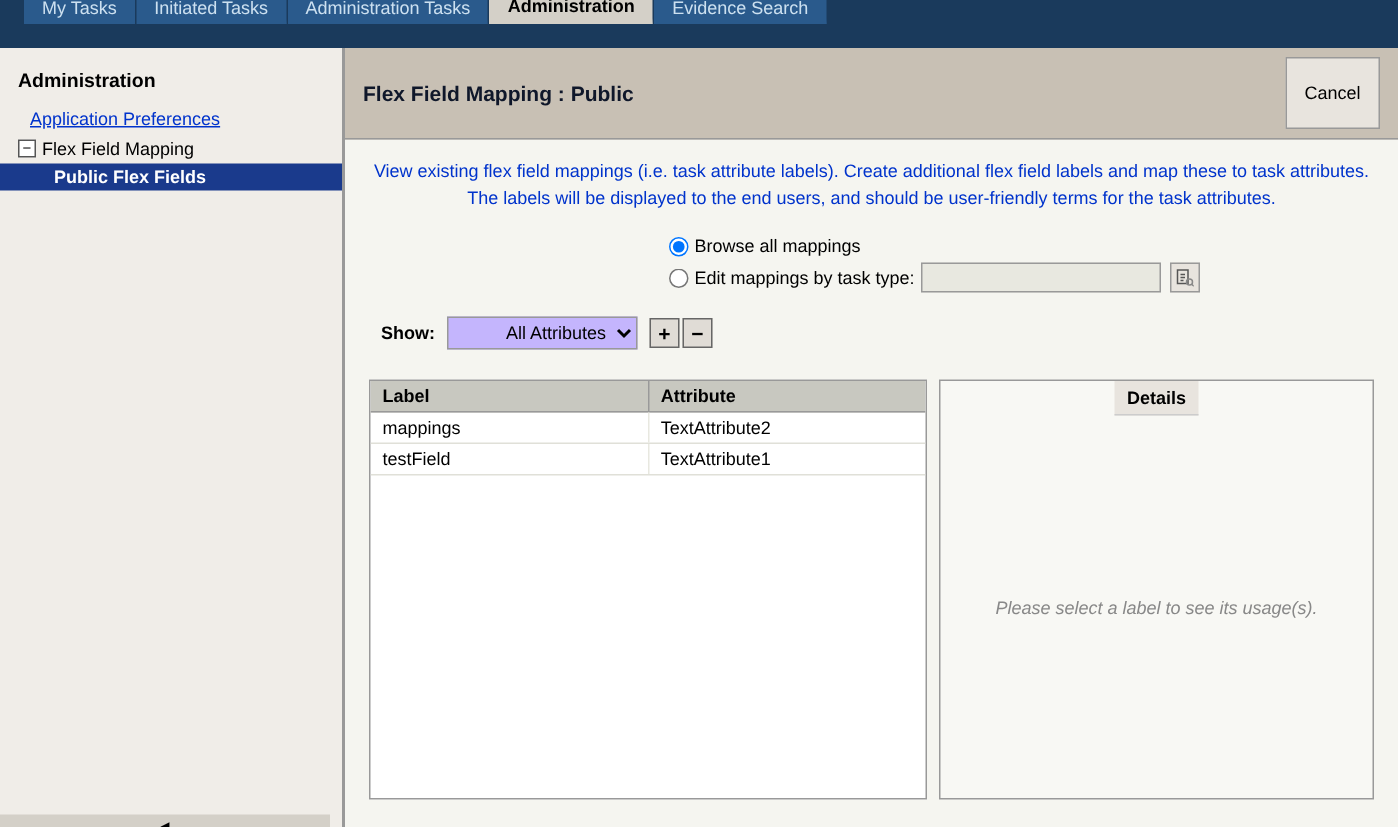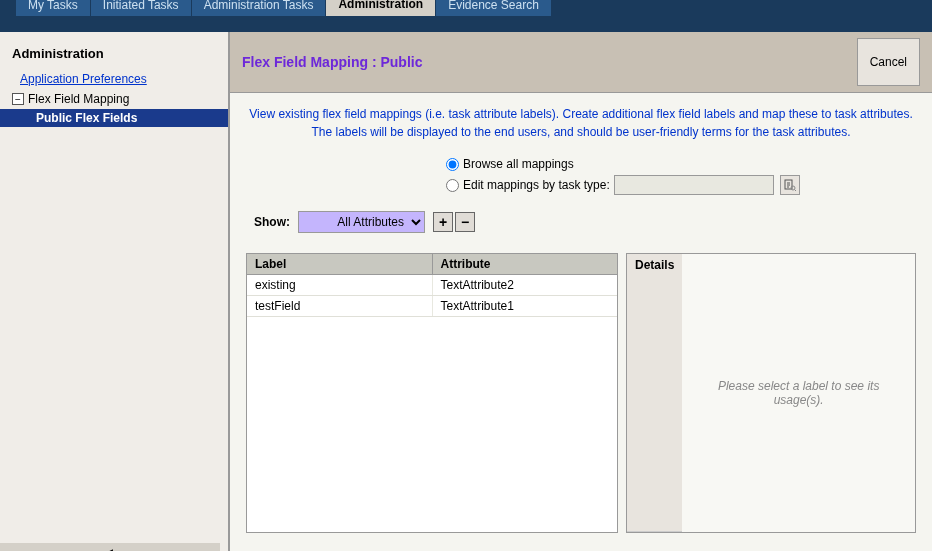--- a/index.html
+++ b/index.html
@@ -119,21 +119,21 @@
       padding: 6px 12px;
       display: flex;
       align-items: center;
       justify-content: space-between;
       border-bottom: 1px solid #999;
       min-height: 32px;
     }
     .content-title {
       font-size: 14px;
       font-weight: bold;
-      color: #6d28d9;
+      color: #0f172a;
     }
     .cancel-btn {
       padding: 16px 12px;
       background: #e8e4de;
       border: 1px solid #999;
       cursor: pointer;
       font-size: 12px;
     }
 
     .content-body {
@@ -261,23 +261,24 @@
       border-right: 1px solid #e8e8e0;
     }
     .table-cell:last-child { border-right: none; }
 
     
     .details-panel {
       width: 290px;
       border: 1px solid #999;
       background: #f8f8f4;
       display: flex;
-      flex-direction: row;
+      flex-direction: column;
       min-height: 280px;
       max-height: 280px;
+      align-items: center;
     }
     .details-header {
       padding: 4px 8px;
       font-weight: bold;
       font-size: 12px;
       border-bottom: 1px solid #ccc;
       background: #e8e4de;
     }
     .details-body {
       flex: 1;
@@ -379,21 +380,21 @@
       </div>
 
       <div class="two-panel">
 
         <div class="table-panel">
           <div class="table-header">
             <div class="table-col-header">Label</div>
             <div class="table-col-header">Attribute</div>
           </div>
           <div class="table-row">
-            <div class="table-cell">existing</div>
+            <div class="table-cell">mappings</div>
             <div class="table-cell">TextAttribute2</div>
           </div>
           <div class="table-row">
             <div class="table-cell">testField</div>
             <div class="table-cell">TextAttribute1</div>
           </div>
         </div>
 
         <div class="details-panel">
           <div class="details-header">Details</div>

